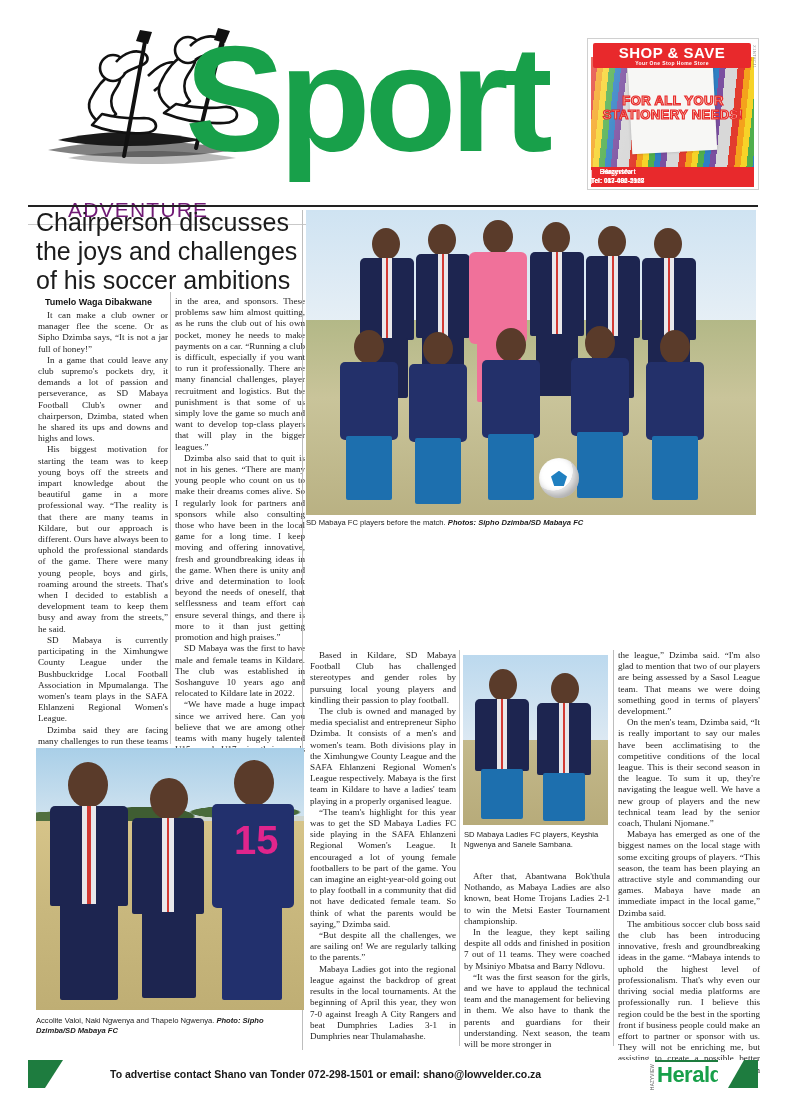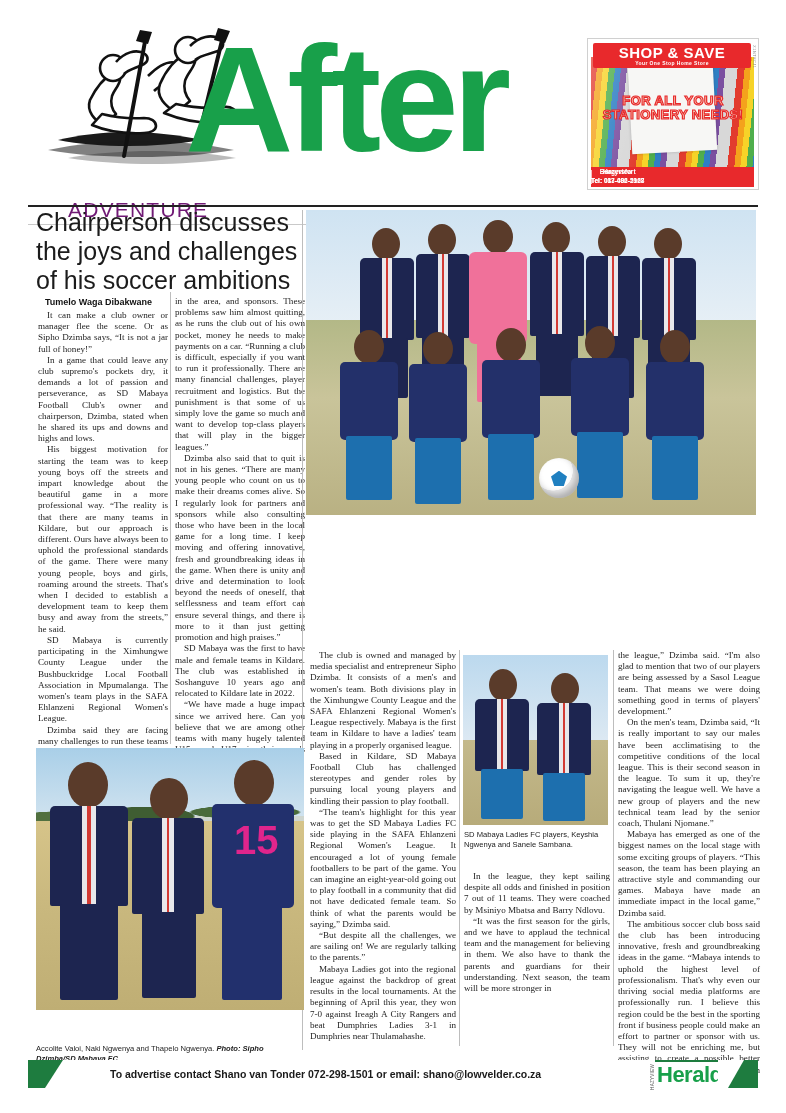--- a/index.html
+++ b/index.html
@@ -154,21 +154,21 @@
       <g stroke="#111" stroke-width="4" stroke-linecap="round" fill="none">
         <path d="M118 8 L96 128"></path>
         <path d="M196 4 L168 120"></path>
       </g>
       <g fill="#111">
         <path d="M112 2l12 2-4 12-12-3z"></path>
         <path d="M190 0l12 3-5 12-11-3z"></path>
       </g>
     </svg>
     <div class="adventure">ADVENTURE</div>
-    <div class="sport-word">After</div>
+    <div class="sport-word">Sport</div>
     <div class="mast-rule"></div>
   </div>
 
   <div class="ad">
     <div class="ad-photo"></div>
     <div class="ad-band">
       <div class="l1">SHOP &amp; SAVE</div>
       <div class="l2">Your One Stop Home Store</div>
     </div>
     <div class="ad-slogan">
@@ -282,25 +282,29 @@
     </div>
     <div class="player" style="left:340px;top:120px;width:62px;height:178px;">
       <div class="pl-head" style="left:14px;top:0;width:30px;height:34px;"></div>
       <div class="pl-body" style="left:0;top:32px;width:58px;height:78px;background:#23306a;border-radius:5px;"></div>
       <div class="pl-legs" style="left:6px;top:106px;width:46px;height:64px;background:#1d6fae;"></div>
     </div>
 
     <div class="ball" style="left:233px;top:248px;width:40px;height:40px;"></div>
   </div>
 
+  <div class="cap" style="left:306px;top:518px;width:450px;">
+    <span>SD Mabaya FC players before the match.</span>
+    <i>Photos: Sipho Dzimba/SD Mabaya FC</i>
+  </div>
 
 
   <div class="col" id="col3">
+    <p>Based in Kildare, SD Mabaya Football Club has challenged stereotypes and gender roles by pursuing local young players and kindling their passion to play football.</p>
     <p>The club is owned and managed by media specialist and entrepreneur Sipho Dzimba. It consists of a men's and women's team. Both divisions play in the Ximhungwe County League and the SAFA Ehlanzeni Regional Women's League respectively. Mabaya is the first team in Kildare to have a ladies' team playing in a properly organised league.</p>
-    <p>Based in Kildare, SD Mabaya Football Club has challenged stereotypes and gender roles by pursuing local young players and kindling their passion to play football.</p>
     <p>“The team's highlight for this year was to get the SD Mabaya Ladies FC side playing in the SAFA Ehlanzeni Regional Women's League. It encouraged a lot of young female footballers to be part of the game. You can imagine an eight-year-old going out to play football in a community that did not have dedicated female team. So think of what the parents would be saying,” Dzimba said.</p>
     <p>“But despite all the challenges, we are sailing on! We are regularly talking to the parents.”</p>
     <p>Mabaya Ladies got into the regional league against the backdrop of great results in the local tournaments. At the beginning of April this year, they won 7-0 against Ireagh A City Rangers and beat Dumphries Ladies 3-1 in Dumphries near Thulamahashe.</p>
   </div>
 
   <div class="photo" id="photo-ladies">
     <div class="ld-sky"></div>
     <div class="ld-ground"></div>
     <div class="player" style="left:12px;top:14px;width:56px;height:150px;">
       <div class="pl-head" style="left:14px;top:0;width:28px;height:32px;"></div>
@@ -314,20 +318,21 @@
       <div class="pl-body" style="left:0;top:30px;width:54px;height:72px;">
           <div class="pl-stripe"></div>
         </div>
       <div class="pl-legs" style="left:6px;top:100px;width:42px;height:48px;background:#1d6fae;"></div>
     </div>
   </div>
   <div class="cap" style="left:464px;top:830px;width:146px;">SD Mabaya Ladies FC players, Keyshia Ngwenya and Sanele Sambana.</div>
 
   <div class="col" id="col4">
     <p style="height:216px;margin:0;"></p>
+    <p>After that, Abantwana Bok'thula Nothando, as Mabaya Ladies are also known, beat Home Trojans Ladies 2-1 to win the Metsi Easter Tournament championship.</p>
     <p>In the league, they kept sailing despite all odds and finished in position 7 out of 11 teams. They were coached by Msiniyo Mbatsa and Barry Ndlovu.</p>
     <p>“It was the first season for the girls, and we have to applaud the technical team and the management for believing in them. We also have to thank the parents and guardians for their understanding. Next season, the team will be more stronger in</p>
   </div>
 
   <div class="col" id="col5">
     <p class="noind">the league,” Dzimba said. “I'm also glad to mention that two of our players are being assessed by a Sasol League team. That means we were doing something good in terms of players' development.”</p>
     <p>On the men's team, Dzimba said, “It is really important to say our males have been acclimatising to the competitive conditions of the local league. This is their second season in the league. To sum it up, they're navigating the league well. We have a new group of players and the new technical team lead by the senior coach, Thulani Njomane.”</p>
     <p>Mabaya has emerged as one of the biggest names on the local stage with some exciting groups of players. “This season, the team has been playing an attractive style and commanding our games. Mabaya have made an immediate impact in the local game,” Dzimba said.</p>
     <p>The ambitious soccer club boss said the club has been introducing innovative, fresh and groundbreaking ideas in the game. “Mabaya intends to uphold the highest level of professionalism. That's why even our thriving social media platforms are professionally run. I believe this region could be the best in the sporting front if business people could make an effort to partner or sponsor with us. They will not be enriching me, but assisting to create a possible better future in which young people can thrive,” Dzimba concluded.</p>
   </div>
@@ -351,21 +356,21 @@
       <div class="pl-legs" style="left:10px;top:134px;width:54px;height:86px;"></div>
     </div>
     <div class="player" style="left:176px;top:12px;width:84px;height:240px;">
       <div class="pl-head" style="left:22px;top:0;width:40px;height:46px;"></div>
       <div class="pl-body" style="left:0;top:44px;width:82px;height:104px;background:#22306d;border-radius:5px;"></div>
       <div class="pl-legs" style="left:10px;top:146px;width:60px;height:94px;background:#22306d;"></div>
       <div style="position:absolute;left:22px;top:60px;font-family:'Liberation Sans',sans-serif;font-weight:700;
                   font-size:40px;color:#e0258c;line-height:40px;">15</div>
     </div>
   </div>
-  <div class="cap" style="left:36px;top:1016px;width:268px;margin-top:28px;">
+  <div class="cap" style="left:36px;top:1016px;width:268px;">
     <span>Accolite Valoi, Naki Ngwenya and Thapelo Ngwenya.</span>
     <i>Photo: Sipho Dzimba/SD Mabaya FC</i>
   </div>
 
   <div class="footer"></div>
   <div class="footer-white"></div>
   <div class="footer-text">To advertise contact Shano van Tonder 072-298-1501 or email: shano@lowvelder.co.za</div>
   <div class="herald-kicker">HAZYVIEW</div>
   <div class="herald">Herald</div>
   <div class="footer-tri"></div>

